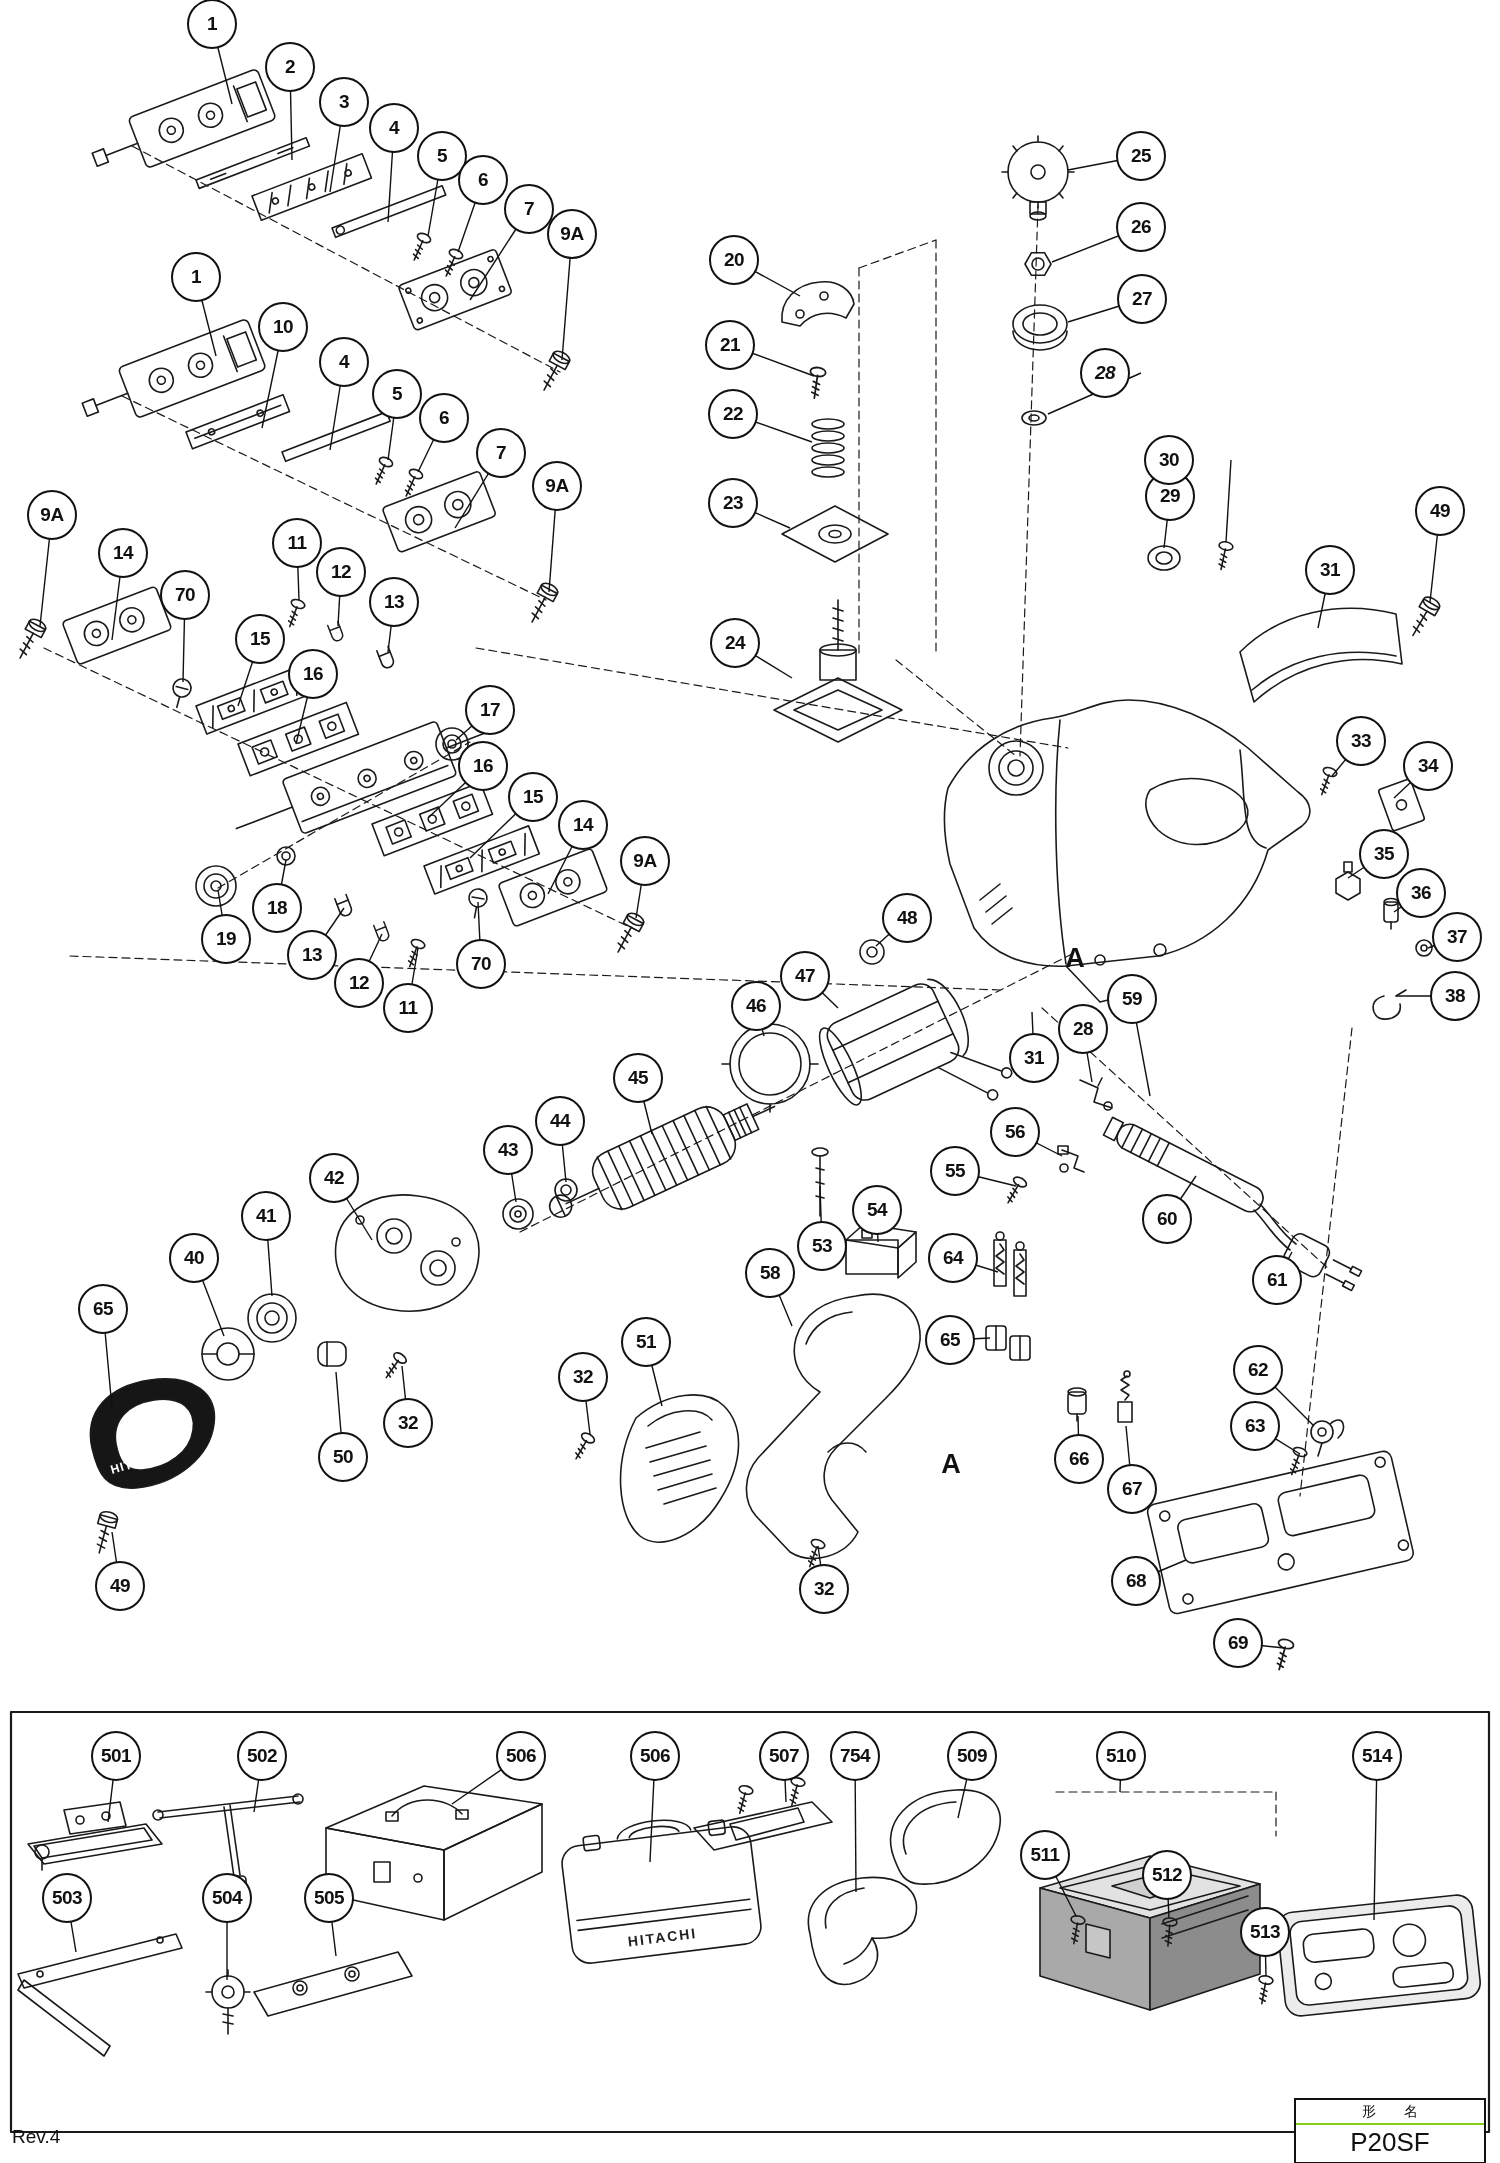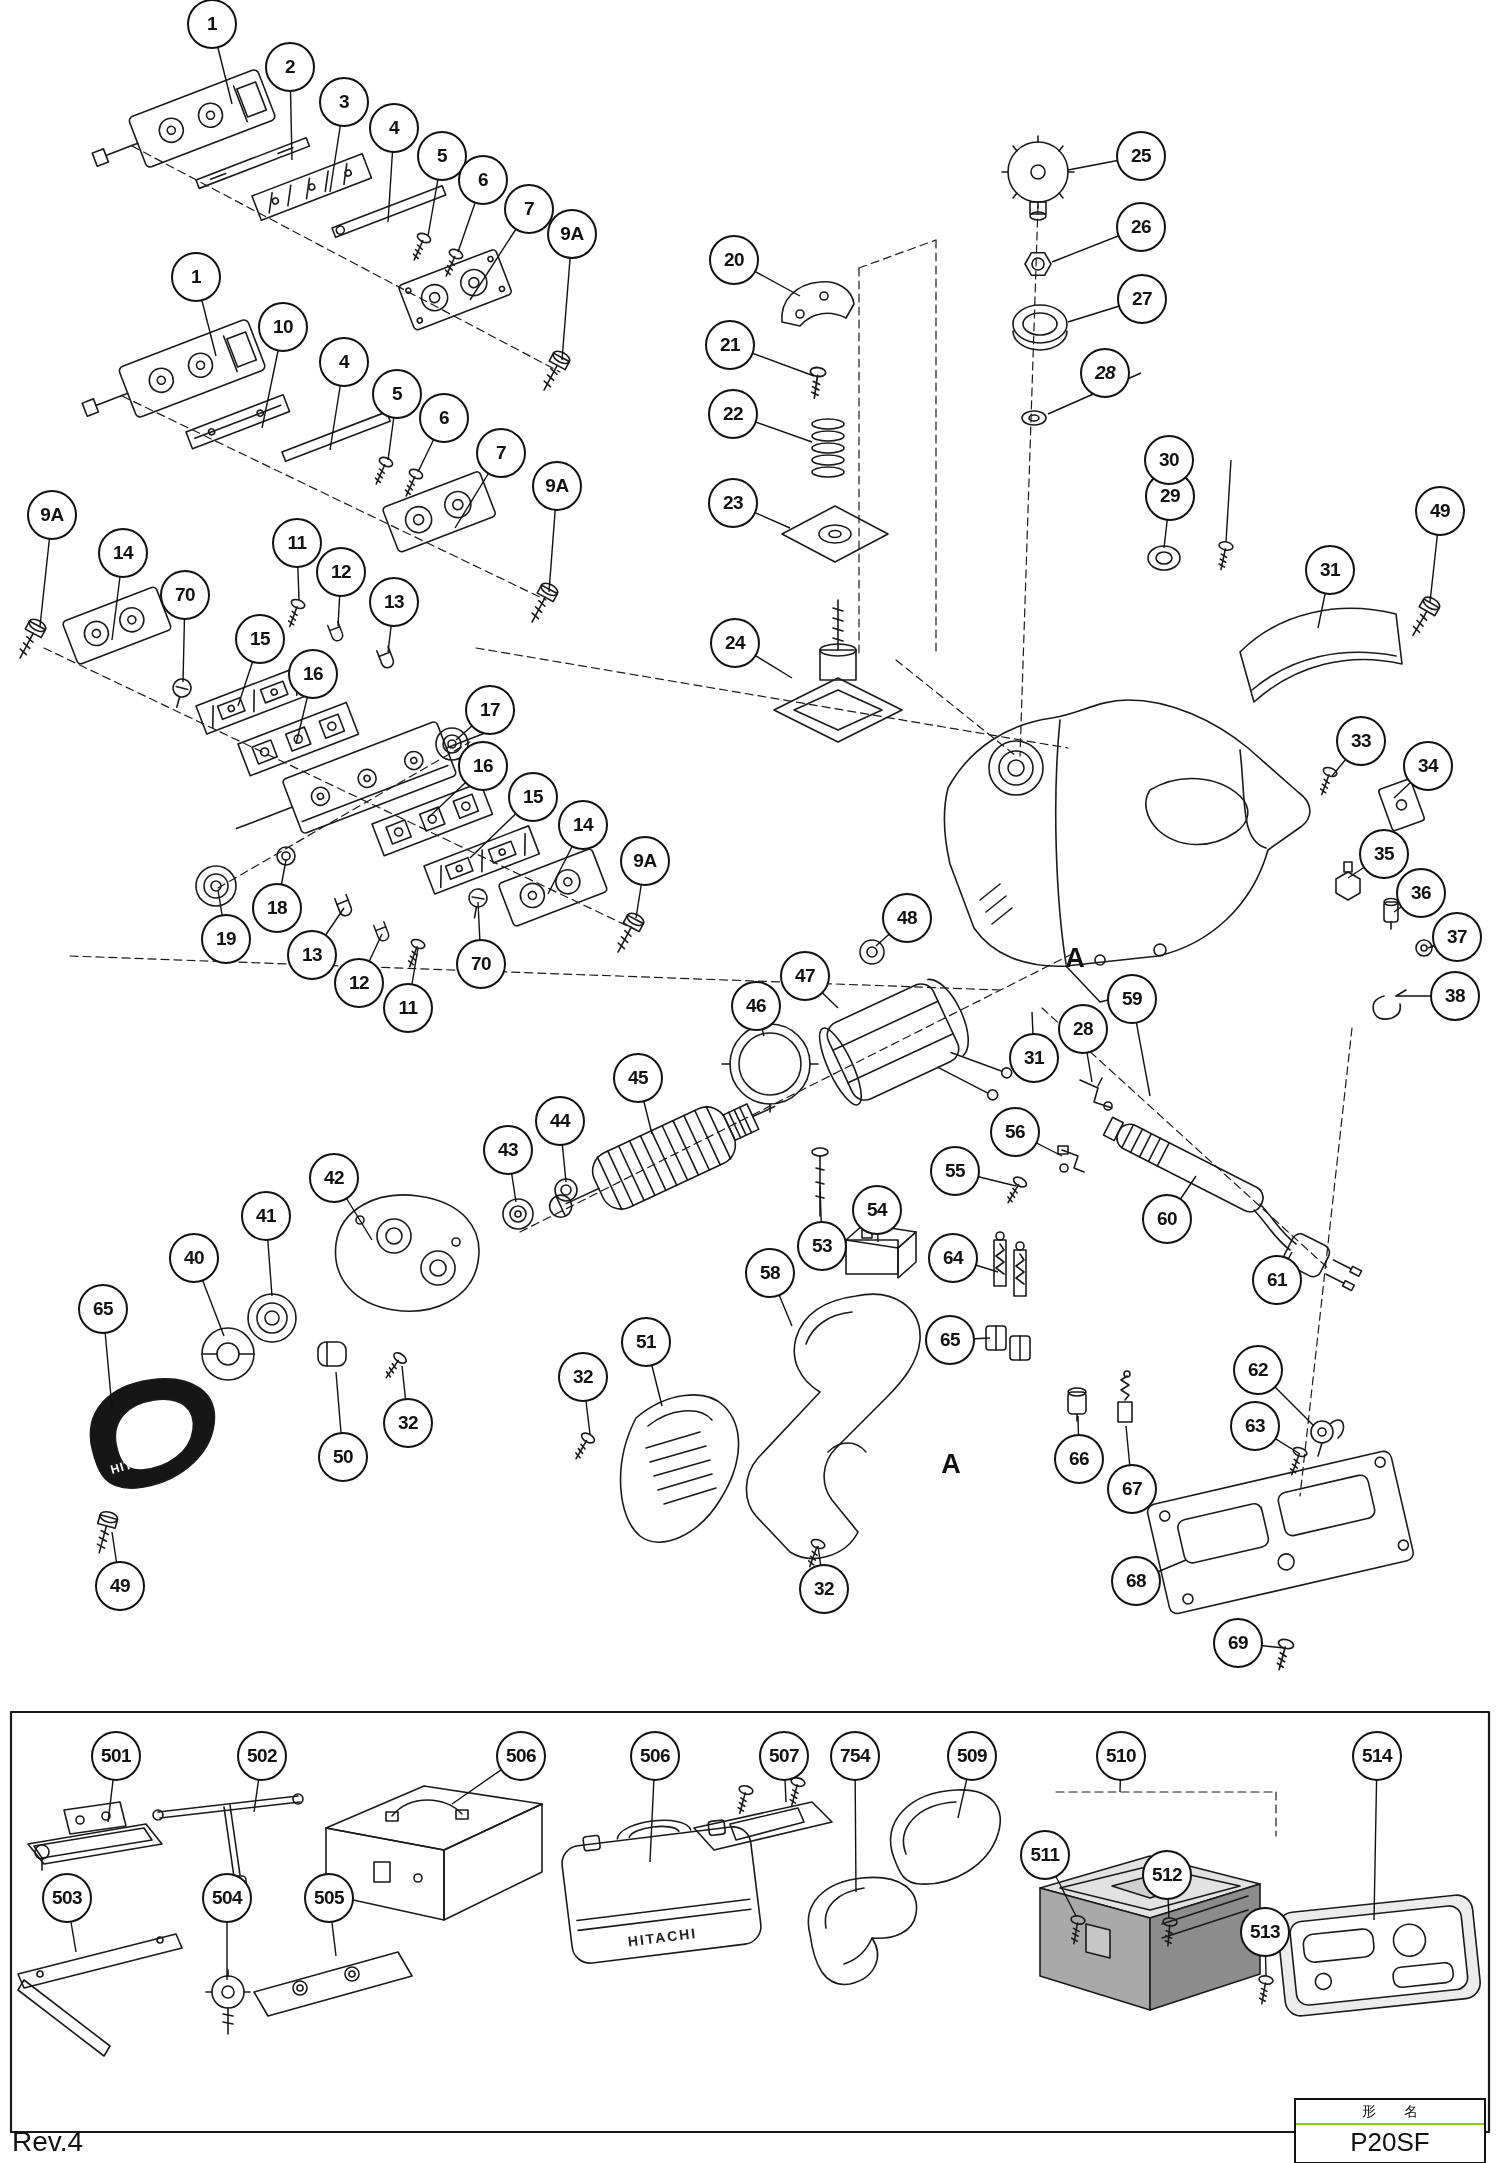--- a/index.html
+++ b/index.html
@@ -3,21 +3,21 @@
 <meta charset="utf-8">
 <style>
   html,body{margin:0;padding:0;background:#fff;}
   .stage{position:relative;width:1500px;height:2163px;background:#fff;
          font-family:"Liberation Sans",sans-serif;overflow:hidden;color:#111;}
   .art{position:absolute;left:0;top:0;}
   .balloon{position:absolute;width:50px;height:50px;border:2.4px solid #111;border-radius:50%;
            background:#fff;display:flex;align-items:center;justify-content:center;
            font-weight:bold;font-size:19px;color:#111;box-sizing:border-box;letter-spacing:-0.5px;}
   .refletter{position:absolute;transform:translate(-50%,-50%);font-weight:bold;font-size:27px;}
-  .revlabel{position:absolute;left:12px;top:2126px;font-size:28px;}
+  .revlabel{position:absolute;left:12px;top:2126px;font-size:19px;}
   .titleblock{position:absolute;left:1294px;top:2098px;width:192px;border:2px solid #111;background:#fff;box-sizing:border-box;}
   .titleblock .row1{border-bottom:2px solid #84cc16;text-align:center;font-size:14px;letter-spacing:12px;padding:3px 0 2px;text-indent:12px;}
   .titleblock .row2{text-align:center;font-size:26px;padding:2px 0 4px;}
   svg line,svg path,svg rect,svg circle,svg ellipse,svg polygon{vector-effect:none;}
 </style>
 </head>
 <body>
 
 <div class="stage">
 

